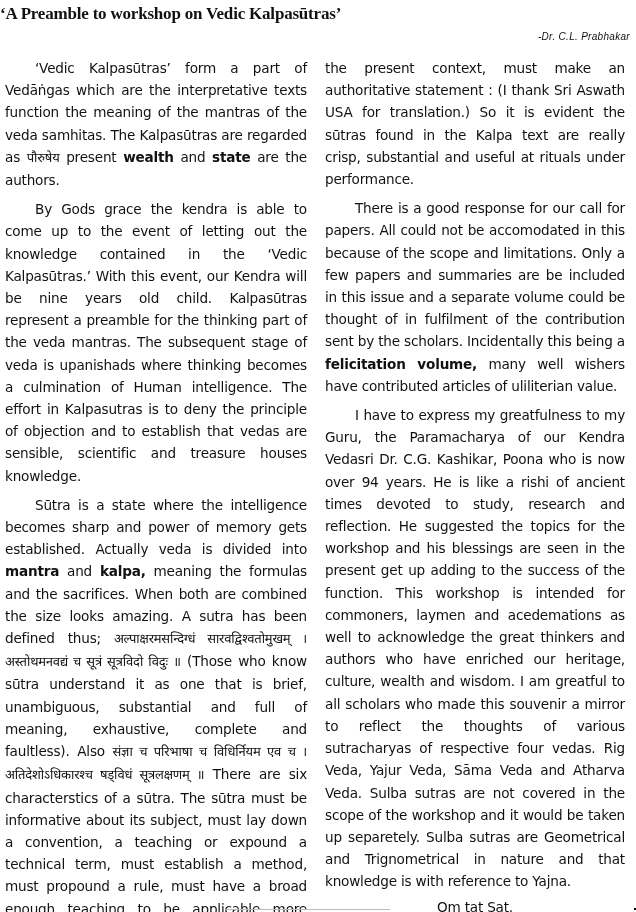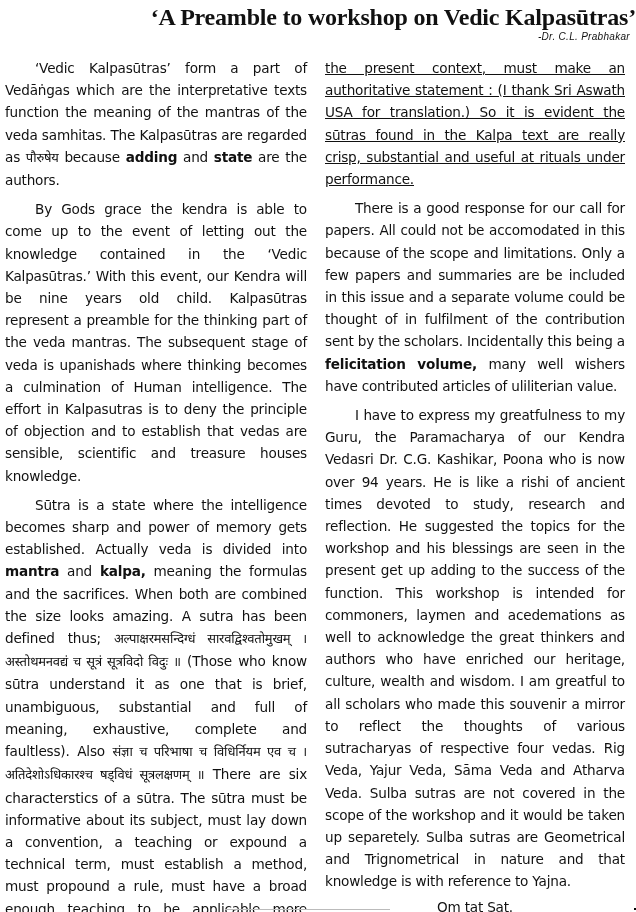--- a/index.html
+++ b/index.html
@@ -1,48 +1,48 @@
 <!DOCTYPE html>
 <html><head>
 <meta charset="utf-8">
 <style>
   html, body { margin:0; padding:0; background:#ffffff; }
   body { width:636px; height:912px; overflow:hidden; position:relative; color:#111; }
   .title {
-    position:absolute; left:0; top:4px; width:636px; text-align:right;
-    font-family:"Liberation Serif", serif; font-weight:bold; font-size:24px; letter-spacing:-0.2px;
+    position:absolute; left:0; top:4px; width:636px; text-align:left;
+    font-family:"Liberation Serif", serif; font-weight:bold; font-size:17px; letter-spacing:-0.2px;
   }
   .author {
     position:absolute; right:6px; top:31px;
     font-family:"Liberation Sans", sans-serif; font-style:italic; font-size:10px; letter-spacing:0.3px;
   }
   .col {
     position:absolute; top:57px; width:302px;
     font-family:"DejaVu Sans", sans-serif; font-size:13.6px; line-height:22.2px;
     text-align:justify; text-align-last:left; letter-spacing:-0.2px;
   }
   .col.left { left:5px; }
   .col.right { left:325px; width:300px; }
   .col p { margin:0 0 7px 0; text-indent:0; }
   .col p.ind { text-indent:30px; }
-  .col p.cont { text-indent:0;text-decoration:underline; }
+  .col p.cont { text-indent:0; }
   b { font-weight:bold; }
   .dev { font-family:Liberation Serif, serif; font-size:13px; }
   .om { text-align:center !important; text-align-last:center !important; margin-top:-4px !important; }
   .rule { position:absolute; left:225px; top:909px; width:165px; height:1px; background:#bbbbbb; }
   .dot { position:absolute; left:634px; top:908px; width:2px; height:2px; background:#000; }
 </style>
 </head>
 <body>
 
 <div class="title">‘A Preamble to workshop on Vedic Kalpasūtras’</div>
 <div class="author">-Dr.  C.L.  Prabhakar</div>
 
 <div class="col left">
-  <p class="ind"><span>‘Vedic Kalpasūtras’ form a part of Vedāṅgas which are the interpretative texts function the meaning of the mantras of the veda samhitas. The Kalpasūtras are regarded as </span><span class="dev">पौरुषेय</span><span> because </span><b>adding</b><span> and </span><b>state</b><span> are the authors.</span></p>
+  <p class="ind"><span>‘Vedic Kalpasūtras’ form a part of Vedāṅgas which are the interpretative texts function the meaning of the mantras of the veda samhitas. The Kalpasūtras are regarded as </span><span class="dev">पौरुषेय</span><span> present </span><b>wealth</b><span> and </span><b>state</b><span> are the authors.</span></p>
   <p class="ind">By Gods grace the kendra is able to come up to the event of letting out the knowledge contained in the ‘Vedic Kalpasūtras.’ With this event, our Kendra will be nine years old child. Kalpasūtras represent a preamble for the thinking part of the veda mantras. The subsequent stage of veda is upanishads where thinking becomes a culmination of Human intelligence. The effort in Kalpasutras is to deny the principle of objection and to establish that vedas are sensible, scientific and treasure houses knowledge.</p>
   <p class="ind"><span>Sūtra is a state where the intelligence becomes sharp and power of memory gets established. Actually veda is divided into </span><b>mantra</b><span> and </span><b>kalpa,</b><span> meaning the formulas and the sacrifices. When both are combined the size looks amazing. A sutra has been defined thus; </span><span class="dev">अल्पाक्षरमसन्दिग्धं   सारवद्विश्वतोमुखम्   । अस्तोथमनवद्यं च सूत्रं सूत्रविदो विदुः ॥</span><span> (Those who know sūtra understand it as one that is brief, unambiguous, substantial and full of meaning, exhaustive, complete and faultless). Also </span><span class="dev">संज्ञा च परिभाषा च विधिर्नियम एव च । अतिदेशोऽधिकारश्च षड्विधं सूत्रलक्षणम् ॥</span><span> There are six characterstics of a sūtra. The sūtra must be informative about its subject, must lay down a convention, a teaching or expound a technical term, must establish a method, must propound a rule, must have a broad enough teaching to be applicable more widely than</span></p>
 </div>
 
 <div class="col right">
   <p class="cont">the present context, must make an authoritative statement : (I thank Sri Aswath USA for translation.) So it is evident the sūtras found in the Kalpa text are really crisp, substantial and useful at rituals under performance.</p>
   <p class="ind"><span>There is a good response for our call for papers. All could not be accomodated in this because of the scope and limitations. Only a few papers and summaries are be included in this issue and a separate volume could be thought of in fulfilment of the contribution sent by the scholars. Incidentally this being a </span><b>felicitation volume,</b><span> many well wishers have contributed articles of ulili­terian value.</span></p>
   <p class="ind">I have to express my greatfulness to my Guru, the Paramacharya of our Kendra Vedasri Dr. C.G. Kashikar, Poona who is now over 94 years. He is like a rishi of ancient times devoted to study, research and reflection. He suggested the topics for the workshop and his blessings are seen in the present get up adding to the success of the function. This workshop is intended for commoners, laymen and acedemations as well to acknowledge the great thinkers and authors who have enriched our heritage, culture, wealth and wisdom. I am greatful to all scholars who made this souvenir a mirror to reflect the thoughts of various sutracharyas of respective four vedas. Rig Veda, Yajur Veda, Sāma Veda and Atharva Veda. Sulba sutras are not covered in the scope of the workshop and it would be taken up separetely. Sulba sutras are Geometrical and Trignometrical in nature and that knowledge is with reference to Yajna.</p>
   <p class="om">Om tat Sat.</p>
 </div>

